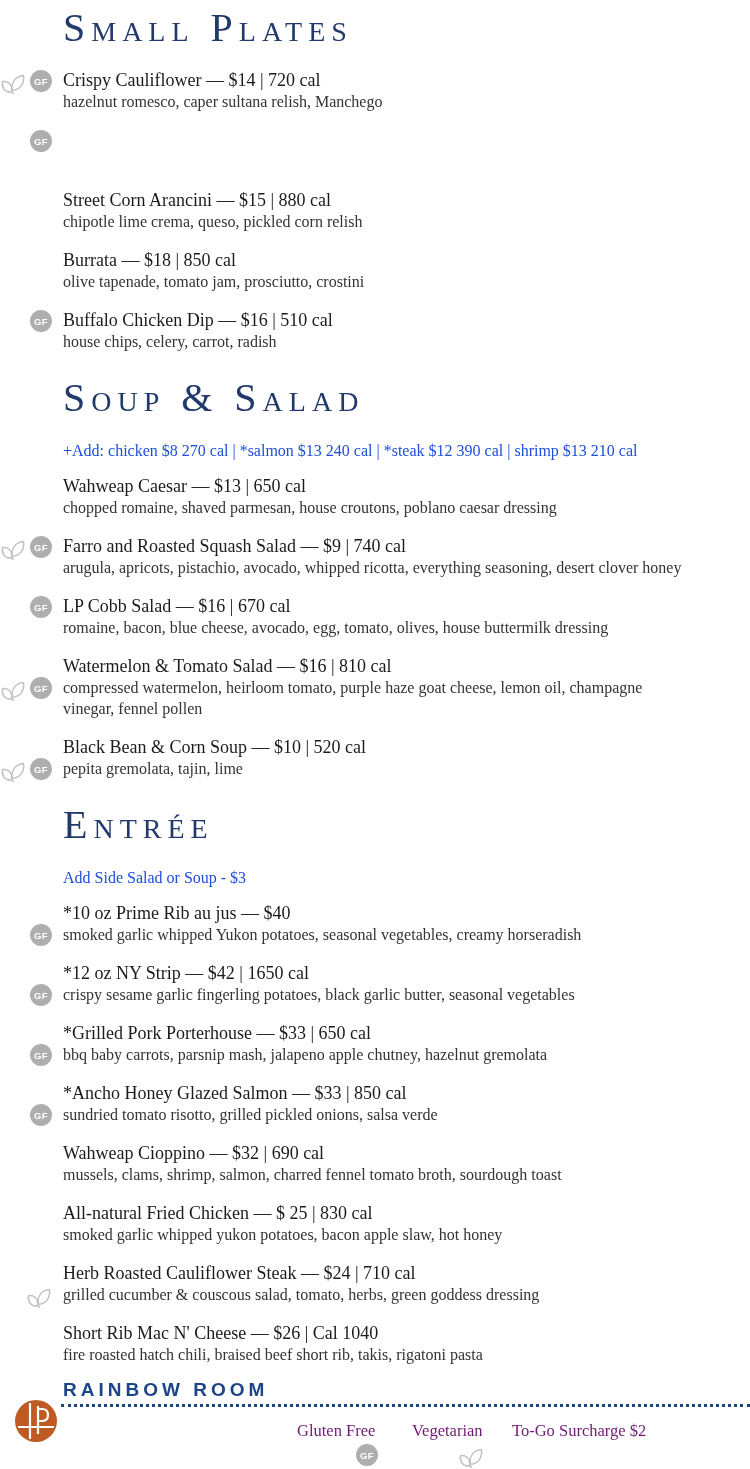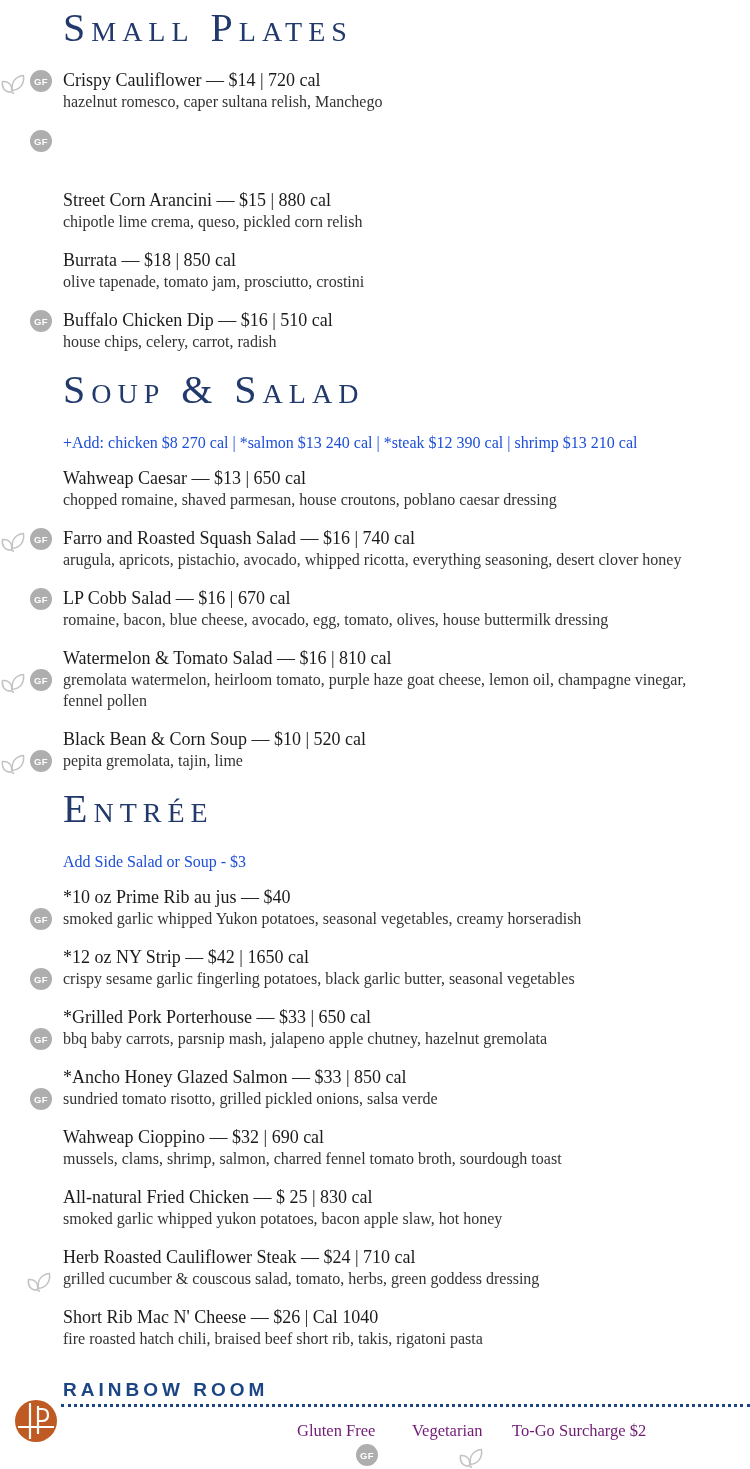--- a/index.html
+++ b/index.html
@@ -25,21 +25,21 @@
   .section-title{
     margin:0 0 22px 63px;
     font-family:"Liberation Serif", serif;
     font-variant:small-caps;
     font-weight:400;
     font-size:40px;
     line-height:40px;
     letter-spacing:6px;
     color:var(--heading-navy);
   }
-  .menu-section + .menu-section .section-title{margin-top:18px;}
+  .menu-section + .menu-section .section-title{margin-top:26px;}
   .section-note{
     margin:0 0 15px 63px;
     font-size:16px;
     line-height:21px;
     color:#1d4ed8;
   }
   .item{
     position:relative;
     margin:0 0 18px 0;
     min-height:42px;
@@ -165,21 +165,21 @@
             <svg class="leaf-icon" width="26" height="22" viewBox="0 0 26 22">
               <g fill="none" stroke="#c3c3c3" stroke-width="1.5" stroke-linejoin="round">
                 <path d="M11.5,19 C4.5,19.5 1.5,14.5 2.5,8.5 C9.5,8 12.5,12.5 11.5,19 Z"></path>
                 <path d="M12.5,17.5 C11,9.5 15,3.5 23.5,2.5 C24.5,10.5 20.5,16.5 12.5,17.5 Z"></path>
                 <path d="M11.5,19 L14,20.5"></path>
               </g>
             </svg>
             <span class="gf-badge">GF</span>
           </div>
           <div class="item-body">
-            <div class="item-title">Farro and Roasted Squash Salad — $16 | 740 cal</div>
+            <div class="item-title">Farro and Roasted Squash Salad — $9 | 740 cal</div>
             <div class="item-desc">arugula, apricots, pistachio, avocado, whipped ricotta, everything seasoning, desert clover honey</div>
           </div>
         </div>
         <div class="item">
           <div class="gutter">
             <span class="gf-badge">GF</span>
           </div>
           <div class="item-body">
             <div class="item-title">LP Cobb Salad — $16 | 670 cal</div>
             <div class="item-desc">romaine, bacon, blue cheese, avocado, egg, tomato, olives, house buttermilk dressing</div>
@@ -191,21 +191,21 @@
               <g fill="none" stroke="#c3c3c3" stroke-width="1.5" stroke-linejoin="round">
                 <path d="M11.5,19 C4.5,19.5 1.5,14.5 2.5,8.5 C9.5,8 12.5,12.5 11.5,19 Z"></path>
                 <path d="M12.5,17.5 C11,9.5 15,3.5 23.5,2.5 C24.5,10.5 20.5,16.5 12.5,17.5 Z"></path>
                 <path d="M11.5,19 L14,20.5"></path>
               </g>
             </svg>
             <span class="gf-badge">GF</span>
           </div>
           <div class="item-body">
             <div class="item-title">Watermelon &amp; Tomato Salad — $16 | 810 cal</div>
-            <div class="item-desc">gremolata watermelon, heirloom tomato, purple haze goat cheese, lemon oil, champagne vinegar, fennel pollen</div>
+            <div class="item-desc">compressed watermelon, heirloom tomato, purple haze goat cheese, lemon oil, champagne vinegar, fennel pollen</div>
           </div>
         </div>
         <div class="item">
           <div class="gutter on-desc">
             <svg class="leaf-icon" width="26" height="22" viewBox="0 0 26 22">
               <g fill="none" stroke="#c3c3c3" stroke-width="1.5" stroke-linejoin="round">
                 <path d="M11.5,19 C4.5,19.5 1.5,14.5 2.5,8.5 C9.5,8 12.5,12.5 11.5,19 Z"></path>
                 <path d="M12.5,17.5 C11,9.5 15,3.5 23.5,2.5 C24.5,10.5 20.5,16.5 12.5,17.5 Z"></path>
                 <path d="M11.5,19 L14,20.5"></path>
               </g>

